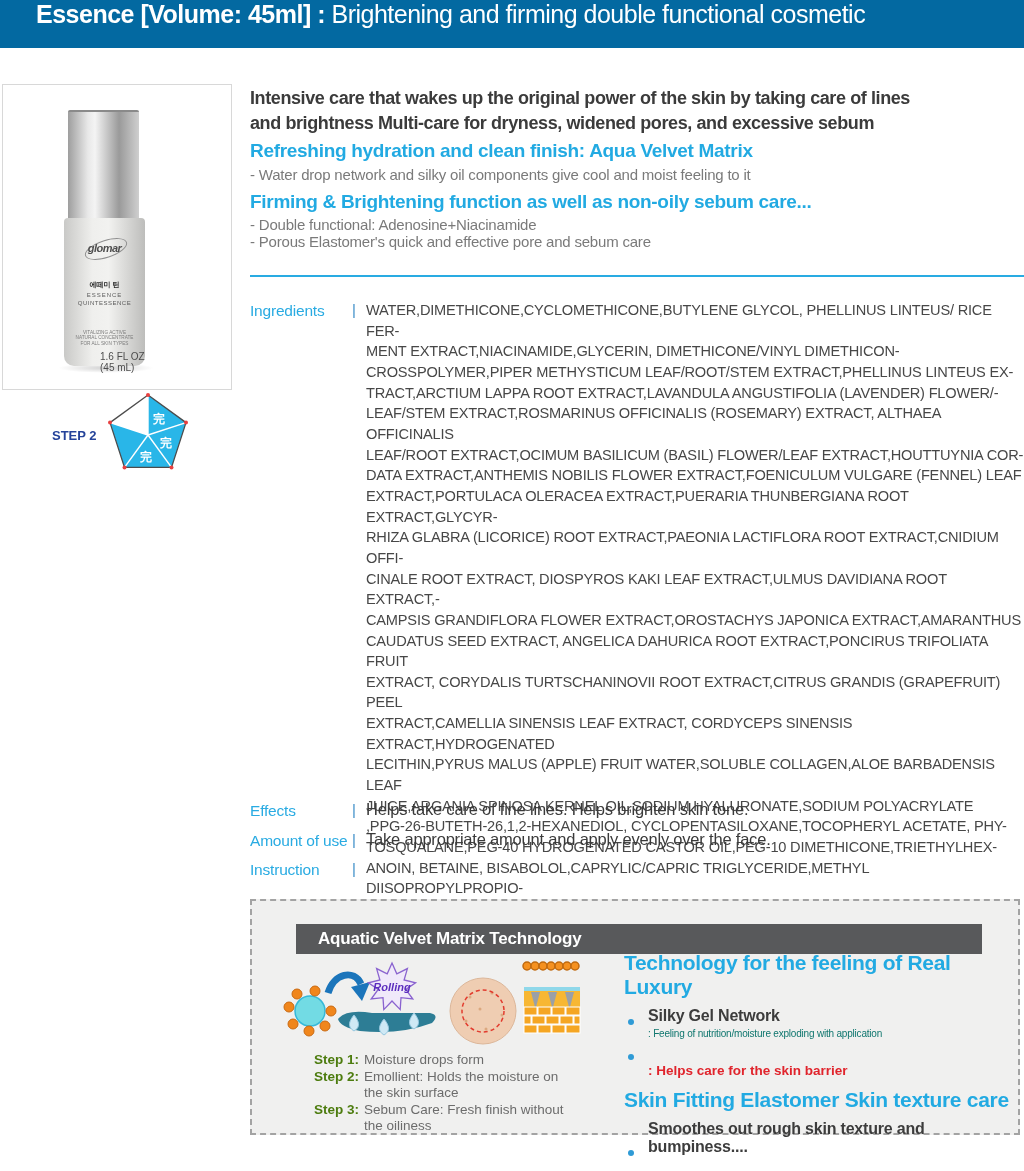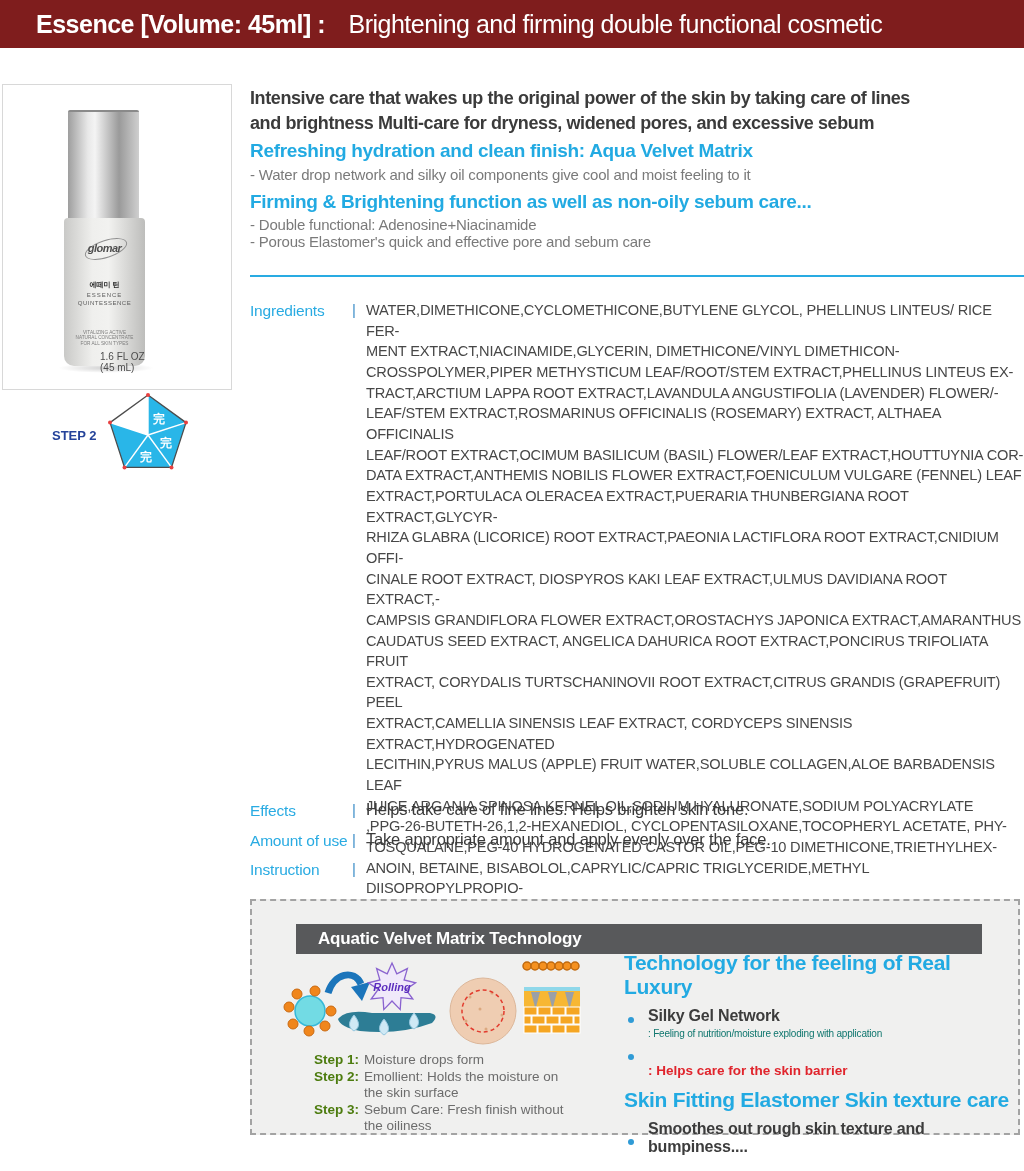--- a/index.html
+++ b/index.html
@@ -1,24 +1,24 @@
 <!DOCTYPE html>
 <html><head>
 <meta charset="utf-8">
 <style>
   * { margin:0; padding:0; box-sizing:border-box; }
   html,body { background:#fff; }
   body { font-family:"Liberation Sans","DejaVu Sans",sans-serif; }
   .page { position:relative; width:1024px; height:1171px; background:#fff; overflow:hidden; }
 
   
-  .banner { position:absolute; left:0; top:0; width:1024px; height:48px; background:#7f1d1d;
-            display:flex; align-items:center; padding-left:36px; color:#fff; letter-spacing:-0.5px; }
+  .banner { position:absolute; left:0; top:0; width:1024px; height:48px; background:#0369a1;
+            display:flex; padding-left:36px; color:#fff; letter-spacing:-0.5px; }
   .banner .b-bold { font-weight:bold; font-size:25px; white-space:pre; }
-  .banner .b-reg  { font-weight:normal; font-size:25px; white-space:pre;margin-left:17px; }
+  .banner .b-reg  { font-weight:normal; font-size:25px; white-space:pre; }
 
   
   .photo-frame { position:absolute; left:2px; top:84px; width:230px; height:306px; background:#fff;
                  border:1px solid #d8d8d8; }
   .cap  { position:absolute; left:65px; top:25px; width:71px; height:108px;
           background:linear-gradient(90deg,#9e9e9e 0%,#e8e8e8 28%,#f4f4f4 38%,#9a9a9a 72%,#cfcfcf 100%);
           border-top:2px solid #8a8a8a; border-radius:2px 2px 0 0; }
   .bottle-body { position:absolute; left:61px; top:133px; width:81px; height:148px;
           background:linear-gradient(90deg,#c9c9c7 0%,#efefed 35%,#f2f2f0 55%,#bdbdbb 100%);
           border-radius:4px 4px 10px 10px; }
@@ -62,21 +62,21 @@
               color:#fff; font-weight:bold; font-size:17px; line-height:30px; padding-left:22px;
               letter-spacing:-0.2px; }
   .tech-diagram { position:absolute; left:28px; top:56px; width:306px; height:97px; }
   .steps { position:absolute; left:62px; top:151px; width:280px; }
   .step-row { display:flex; margin-bottom:1px; }
   .step-label { width:50px; flex:0 0 50px; font-size:13.5px; font-weight:bold; color:#4d7c0f; }
   .step-text  { width:216px; font-size:13.5px; color:#6c6c6c; line-height:16px; }
 
   .tech-right { position:absolute; left:372px; top:50px; width:392px; }
   .tr-h { font-size:21px; font-weight:bold; color:#22aae2; letter-spacing:-0.3px; }
-  .tr-bullet { display:flex; align-items:center; margin-top:8px; }
+  .tr-bullet { display:flex; align-items:flex-end; margin-top:8px; }
   .dot { flex:0 0 6px; width:6px; height:6px; border-radius:50%; background:#2f9bd6; margin:7px 14px 0 4px; }
   .tr-b-text { font-size:16px; font-weight:bold; color:#3c3c3c; letter-spacing:-0.2px; }
   .tr-sub { margin:3px 0 8px 24px; font-size:10px; color:#0f766e; letter-spacing:-0.2px; }
   .red { color:#e0242c !important; }
   .tr-sub-red { margin:3px 0 0 24px; font-size:13.5px; font-weight:bold; color:#e0242c; }
 </style>
 </head>
 <body>
 
 <div class="page">

